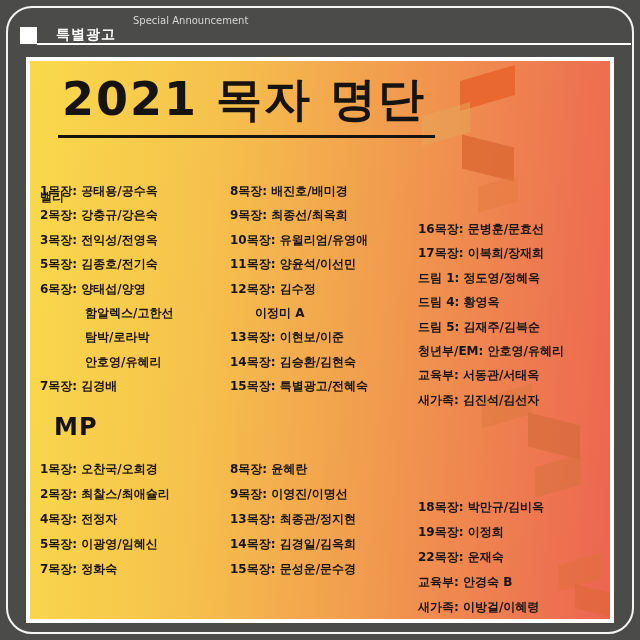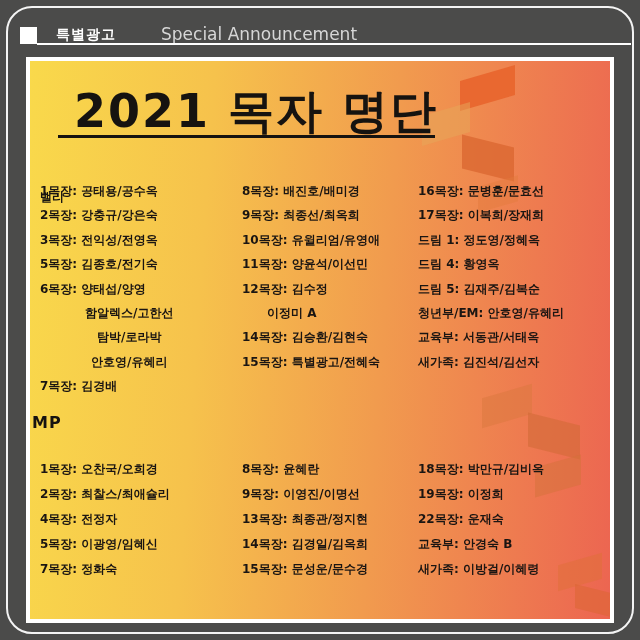--- a/index.html
+++ b/index.html
@@ -8,46 +8,46 @@
     background:#4b4b4a;
     font-family:"DejaVu Sans",sans-serif;
   }
   .frame-border{
     position:absolute;inset:6px;border:2px solid #f4f4f4;border-radius:26px;
     pointer-events:none;z-index:5;
   }
   
   .bullet-sq{position:absolute;left:20px;top:27px;width:17px;height:17px;background:#ffffff;}
   .h-ko{position:absolute;left:56px;top:26px;font-size:14px;font-weight:bold;color:#ffffff;letter-spacing:1px;}
-  .h-en{position:absolute;left:133px;top:24px;font-size:17px;color:#d6d6d6;margin-left:28px;}
+  .h-en{position:absolute;left:133px;top:15px;font-size:10px;color:#d6d6d6;}
   .h-line{position:absolute;left:37px;top:43px;width:594px;height:2px;background:#ffffff;}
   
   .poster{
     position:absolute;left:26px;top:57px;width:588px;height:566px;
     background:#ffffff;padding:4px;box-sizing:border-box;
   }
   .poster-inner{
     position:relative;width:100%;height:100%;overflow:hidden;
     background:linear-gradient(94deg,#f9d94b 0%,#f6c24c 30%,#f19b4e 60%,#ec6551 100%);
     color:#161310;
   }
   .title{
-    position:absolute;left:28px;top:4px;margin:16px;
+    position:absolute;left:28px;top:4px;margin:4px;
     font-size:46px;font-weight:bold;letter-spacing:2px;color:#161310;z-index:2;
   }
   .title-underline{position:absolute;left:28px;top:74px;width:377px;height:3px;background:#161310;z-index:2;}
   .section-label{position:absolute;font-weight:bold;color:#161310;z-index:2;}
   .valley-label{left:10px;top:80px;font-size:12px;margin-top:48px;}
-  .mp-label{left:2px;top:352px;font-size:16px;letter-spacing:1px;}
+  .mp-label{left:24px;top:352px;font-size:24px;letter-spacing:1px;}
   .col{position:absolute;z-index:2;font-size:12px;font-weight:bold;color:#1a1512;white-space:nowrap;}
   .valley-col{top:118px;line-height:24.4px;}
   .mp-col{top:396px;line-height:25px;}
-  .c1{left:10px;} .c2{left:212px;} .c3{left:388px;}
+  .c1{left:10px;} .c2{left:200px;} .c3{left:388px;margin-top:38px;}
   .row{height:auto;}
-  .ind-a{padding-left:45px;text-align:center;}
+  .ind-a{padding-left:45px;}
   .ind-b{padding-left:25px;}
   .ind-c{padding-left:55px;}
   
   .shape{position:absolute;z-index:1;}
   .s1{left:430px;top:12px;width:55px;height:30px;background:#e8662e;opacity:.95;transform:skewY(-16deg);}
   .s2{left:392px;top:48px;width:48px;height:30px;background:#e5a75a;opacity:.5;transform:skewY(-16deg);}
   .s3{left:432px;top:80px;width:52px;height:34px;background:#d9662f;opacity:.75;transform:skewY(14deg);}
   .s4{left:448px;top:120px;width:40px;height:26px;background:#e2793c;opacity:.45;transform:skewY(-16deg);}
   .s5{left:452px;top:330px;width:50px;height:30px;background:#d9773d;opacity:.5;transform:skewY(-16deg);}
   .s6{left:498px;top:358px;width:52px;height:34px;background:#cf6a35;opacity:.55;transform:skewY(14deg);}
@@ -97,20 +97,21 @@
           <div class="row ind-a">안호영/유혜리</div>
           <div class="row">7목장: 김경배</div>
         </div>
       <div class="col valley-col c2">
           <div class="row">8목장: 배진호/배미경</div>
           <div class="row">9목장: 최종선/최옥희</div>
           <div class="row">10목장: 유윌리엄/유영애</div>
           <div class="row">11목장: 양윤석/이선민</div>
           <div class="row">12목장: 김수정</div>
           <div class="row ind-b">이정미 A</div>
+          <div class="row">13목장: 이현보/이준</div>
           <div class="row">14목장: 김승환/김현숙</div>
           <div class="row">15목장: 특별광고/전혜숙</div>
         </div>
       <div class="col valley-col c3">
           <div class="row">16목장: 문병훈/문효선</div>
           <div class="row">17목장: 이복희/장재희</div>
           <div class="row">드림 1: 정도영/정혜옥</div>
           <div class="row">드림 4: 황영옥</div>
           <div class="row">드림 5: 김재주/김복순</div>
           <div class="row">청년부/EM: 안호영/유혜리</div>

